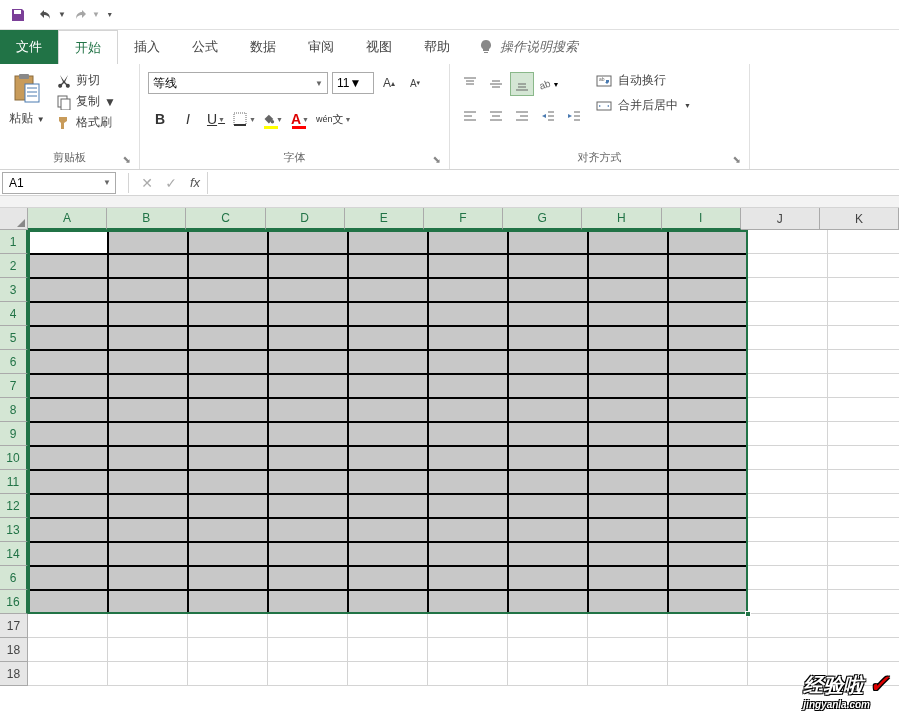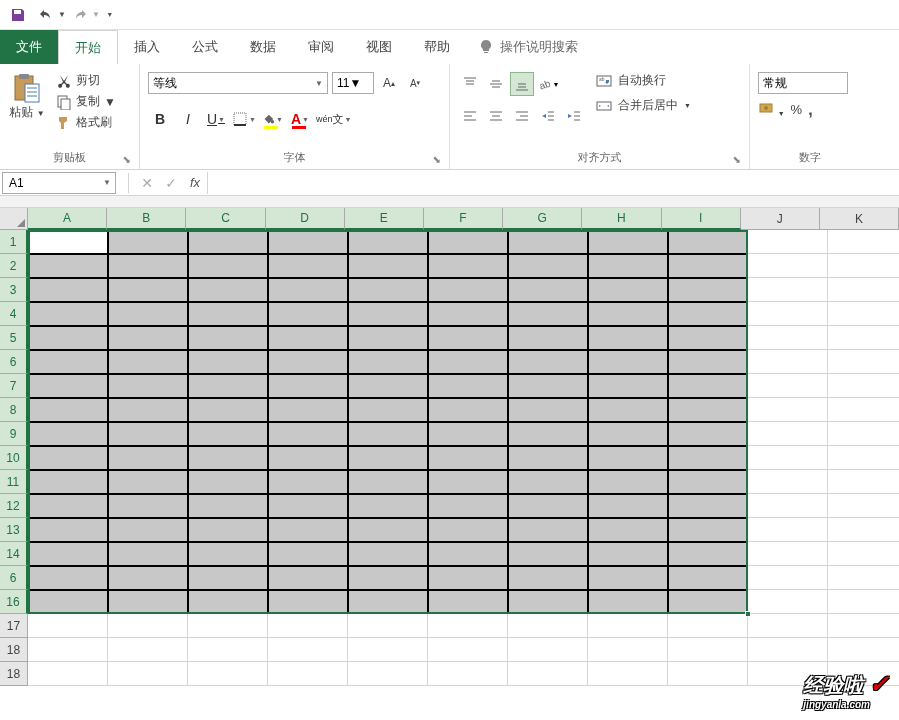--- a/index.html
+++ b/index.html
@@ -11,34 +11,34 @@
     .qat-item svg { width: 16px; height: 16px; }
     .save-icon { fill: #7b3f98; }
     .undo-icon, .redo-icon { fill: #505050; }
     .caret-down { font-size: 8px; color: #505050; margin-left: -2px; }
     
     
     .ribbon-tabs { height: 34px; background: #fff; display: flex; align-items: stretch; font-size: 13px; }
     .ribbon-tab { padding: 0 16px; display: flex; align-items: center; color: #444; cursor: pointer; }
     .ribbon-tab.file { background: #217346; color: #fff; }
     .ribbon-tab.active { background: #fff; border: 1px solid #d4d4d4; border-bottom: none; color: #217346; }
-    .ribbon-tell { display: flex; align-items: center; gap: 6px; color: #666; padding: 0 12px; }
+    .ribbon-tell { display: flex; align-items: center; gap: 6px; color: #666; padding: 0 12px; font-style: italic; }
     .bulb-icon { width: 16px; height: 16px; }
     
     
     .ribbon-body { height: 106px; background: #fff; border-bottom: 1px solid #d4d4d4; display: flex; }
     .ribbon-group { border-right: 1px solid #e0e0e0; display: flex; flex-direction: column; padding: 4px 6px 2px 6px; position: relative; }
     .ribbon-group-content { flex: 1; display: flex; align-items: flex-start; }
     .ribbon-group-label { font-size: 11px; color: #666; text-align: center; padding: 2px 0; position: relative; }
     .ribbon-group-label .dialog-launcher { position: absolute; right: 2px; bottom: 2px; font-size: 10px; color: #888; }
     
     
     .paste-btn { display: flex; flex-direction: column; align-items: center; width: 42px; padding-top: 4px; }
     .paste-icon-svg { width: 32px; height: 32px; }
-    .paste-label { font-size: 12px; color: #444; }
+    .paste-label { font-size: 12px; color: #444; margin-top: 6px; }
     .paste-label .caret { font-size: 8px; }
     .clipboard-list { display: flex; flex-direction: column; gap: 4px; padding: 4px 4px 0 8px; font-size: 12px; color: #444; }
     .clipboard-item { display: flex; align-items: center; gap: 4px; }
     .clipboard-item svg { width: 16px; height: 16px; }
     
     
     .font-group-content { display: flex; flex-direction: column; gap: 13px; padding: 4px 2px; }
     .font-row { display: flex; align-items: center; gap: 4px; }
     .font-select { width: 180px; height: 22px; border: 1px solid #ababab; font-size: 12px; display: flex; align-items: center; padding: 0 4px; position: relative; background: #fff; }
     .font-select .caret-s { position: absolute; right: 4px; font-size: 8px; color: #666; }
@@ -333,38 +333,20 @@
             <span class="caret-s" style="font-size:7px">▼</span>
         </div>
       </div>
     </div>
     <div class="ribbon-group-label">
       <span>对齐方式</span>
       <span class="dialog-launcher">⬊</span>
     </div>
   </div>
 
-  <div class="ribbon-group" style="width:120px;border-right:none">
-    <div class="number-group-content ribbon-group-content">
-      <div class="number-select">
-          <span>常规</span>
-        </div>
-      <div class="number-row">
-        <div><svg width="16" height="16" viewBox="0 0 16 16">
-              <rect x="2" y="4" width="12" height="8" fill="#d4a84a" stroke="#a0803a"></rect>
-              <circle cx="8" cy="8" r="2" fill="#a0803a"></circle>
-            </svg> <span class="caret-s" style="font-size:7px">▼</span></div>
-        <div>%</div>
-        <div style="font-size:16px;font-weight:bold">,</div>
-      </div>
-    </div>
-    <div class="ribbon-group-label">
-      <span>数字</span>
-    </div>
-  </div>
 </div>
 
 <div class="formula-bar">
   <div class="name-box">
       <span>A1</span>
       <span class="caret-s">▼</span>
     </div>
   <div class="fb-sep"></div>
   <div class="fb-icon">✕</div>
   <div class="fb-icon">✓</div>

